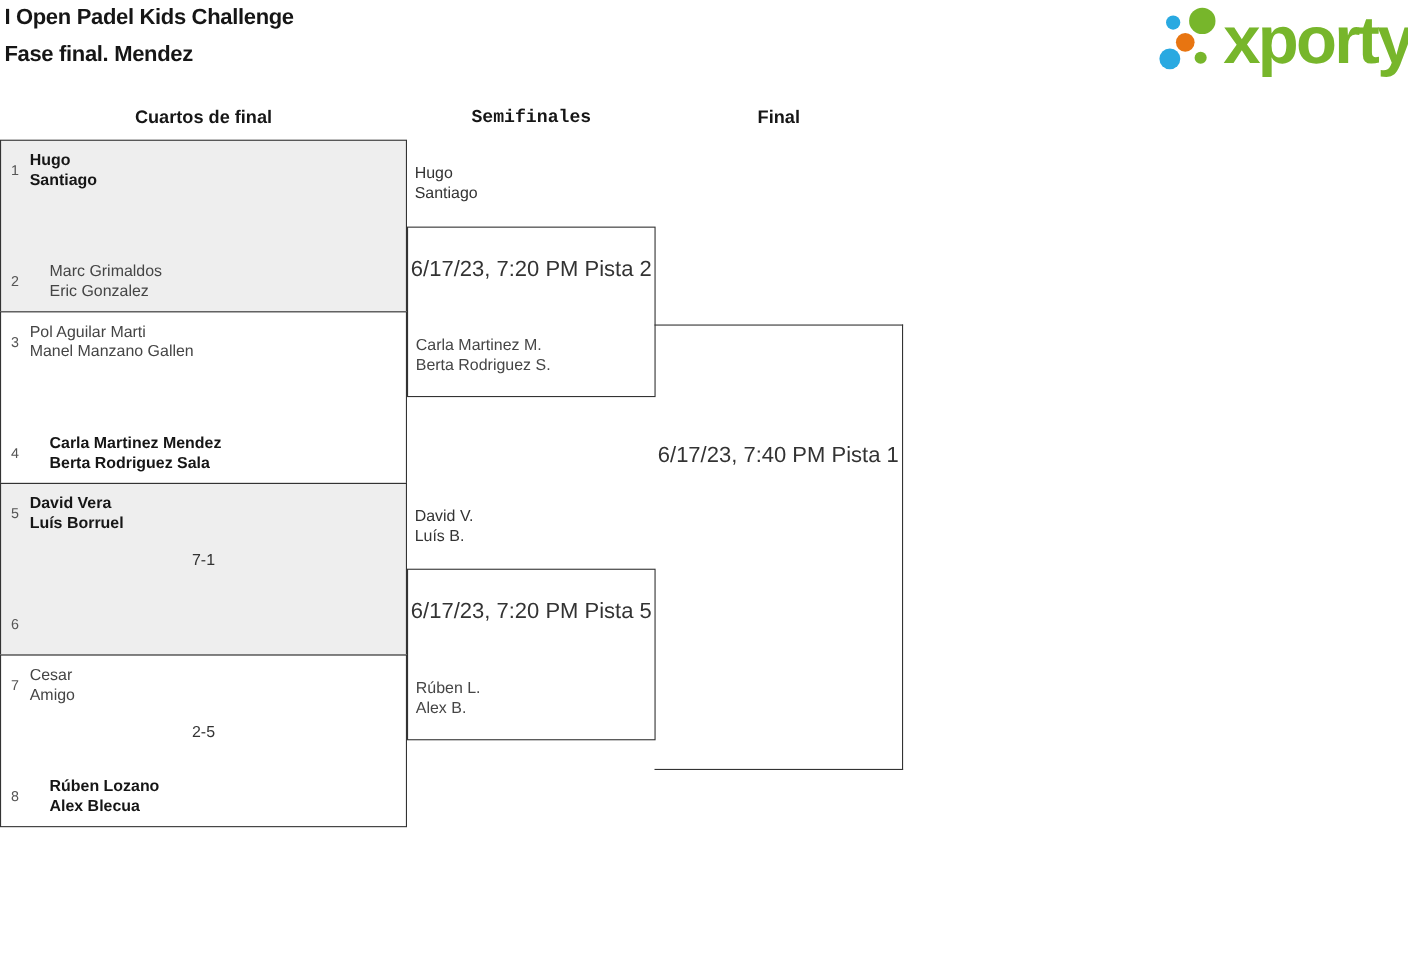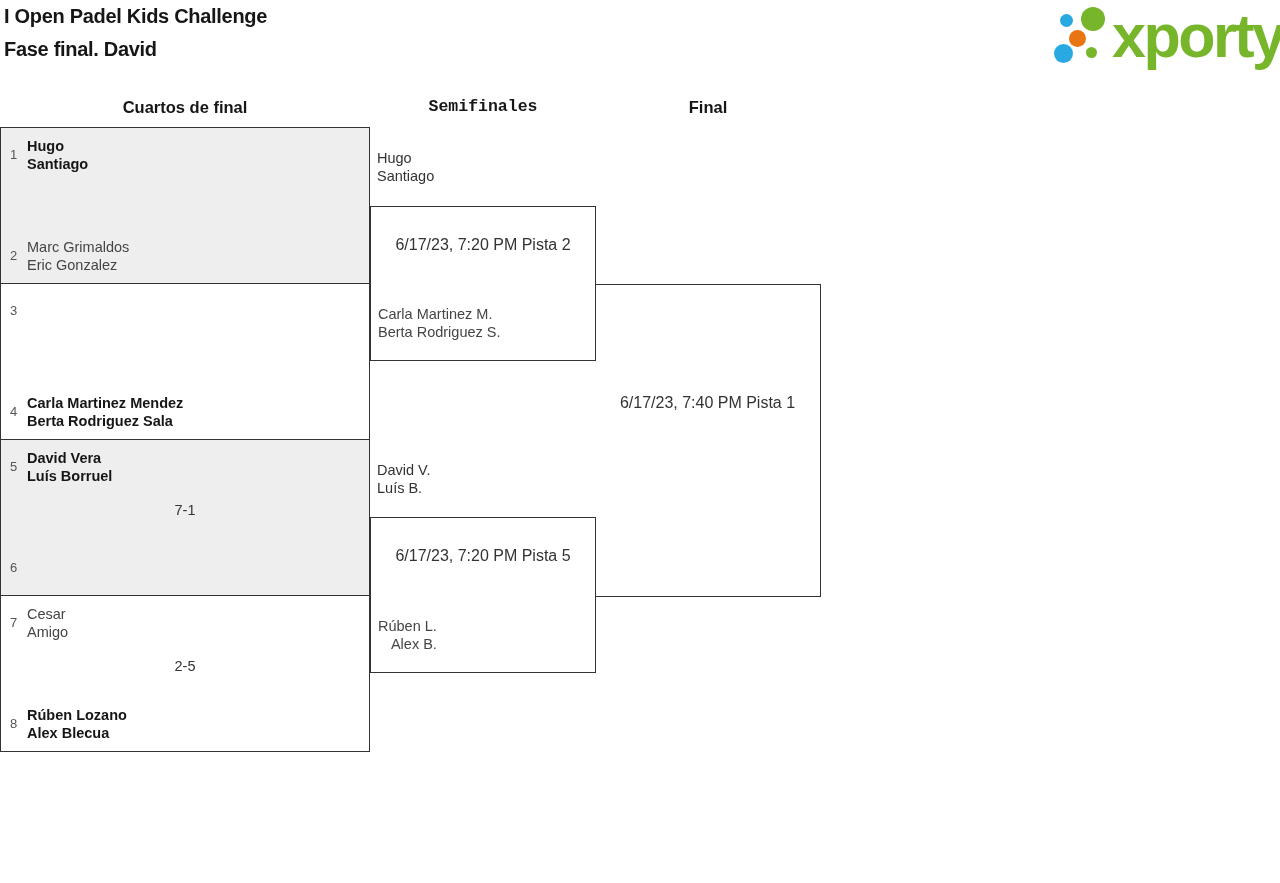--- a/index.html
+++ b/index.html
@@ -46,66 +46,66 @@
   
   .team { font-size: 14.5px; line-height: 18px; color: #454545; }
   .team.winner { color: #161616; font-weight: 700; }
   .seed { font-size: 13px; line-height: 18px; color: #555; }
   .score {
     position: absolute; left: 0; right: 0; top: 61px;
     text-align: center; font-size: 14.5px; line-height: 18px; color: #333;
   }
   .match-info {
     position: absolute; left: 0; right: 0;
-    text-align: center; font-size: 16px; line-height: 18px; color: #333;
+    text-align: center; font-size: 20px; line-height: 18px; color: #333;
   }
 
   
   .qf-box {
     left: 0; width: 370px; height: 157px;
     border: 1px solid #333; box-sizing: border-box;
   }
   .qf-1 { top: 127px; background: #eeeeee; }
   .qf-2 { top: 283px; background: #ffffff; }
   .qf-3 { top: 439px; background: #eeeeee; }
   .qf-4 { top: 595px; background: #ffffff; }
   .qf-box .team-top    { position: absolute; left: 26px; top: 9px; }
   .qf-box .seed-top    { position: absolute; left: 9px;  top: 18px; }
-  .qf-box .team-bottom { position: absolute; left: 26px; bottom: 9px; }
+  .qf-box .team-bottom { position: absolute; left: 44px; bottom: 9px; }
   .qf-box .seed-bottom { position: absolute; left: 9px;  bottom: 18px; }
 
   
   .sf-label { left: 377px; color: #333; }
   .sf-label-1 { top: 149px; }
   .sf-label-2 { top: 461px; }
   .sf-box {
     left: 370px; width: 226px;
     border: 1px solid #333; box-sizing: border-box; background: transparent;
   }
   .sf-box-1 { top: 206px; height: 155px; }
   .sf-box-2 { top: 517px; height: 156px; }
   .sf-box .match-info { top: 29px; }
   .sf-box .team-bottom { position: absolute; left: 7px; }
   .sf-box-1 .team-bottom { top: 98px; }
-  .sf-box-2 .team-bottom { top: 99px; text-align: right; }
+  .sf-box-2 .team-bottom { top: 99px; }
 
   
   .final-box {
-    left: 595px; top: 284px; width: 226px; height: 313px;
+    left: 595px; top: 295px; width: 226px; height: 405px;
     border: 1px solid #333; border-left: none;
     box-sizing: border-box; background: transparent;
   }
   .final-box .match-info { top: 109px; }
 </style>
 </head>
 <body>
 
 <div class="abs title-block">
   <div class="title-line">I Open Padel Kids Challenge</div>
-  <div class="title-line">Fase final. David</div>
+  <div class="title-line">Fase final. Mendez</div>
 </div>
 
 <div class="abs logo">
   <span class="dot dot-blue-small"></span>
   <span class="dot dot-green-big"></span>
   <span class="dot dot-orange"></span>
   <span class="dot dot-blue-big"></span>
   <span class="dot dot-green-small"></span>
   <span class="logo-word">xporty</span>
 </div>
@@ -122,20 +122,24 @@
   </div>
   <div class="seed seed-bottom">2</div>
   <div class="team team-bottom">
     <div>Marc Grimaldos</div>
     <div>Eric Gonzalez</div>
   </div>
 </div>
 
 <div class="abs qf-box qf-2">
   <div class="seed seed-top">3</div>
+  <div class="team team-top">
+    <div>Pol Aguilar Marti</div>
+    <div>Manel Manzano Gallen</div>
+  </div>
   <div class="seed seed-bottom">4</div>
   <div class="team team-bottom winner">
     <div>Carla Martinez Mendez</div>
     <div>Berta Rodriguez Sala</div>
   </div>
 </div>
 
 <div class="abs qf-box qf-3">
   <div class="seed seed-top">5</div>
   <div class="team team-top winner">

